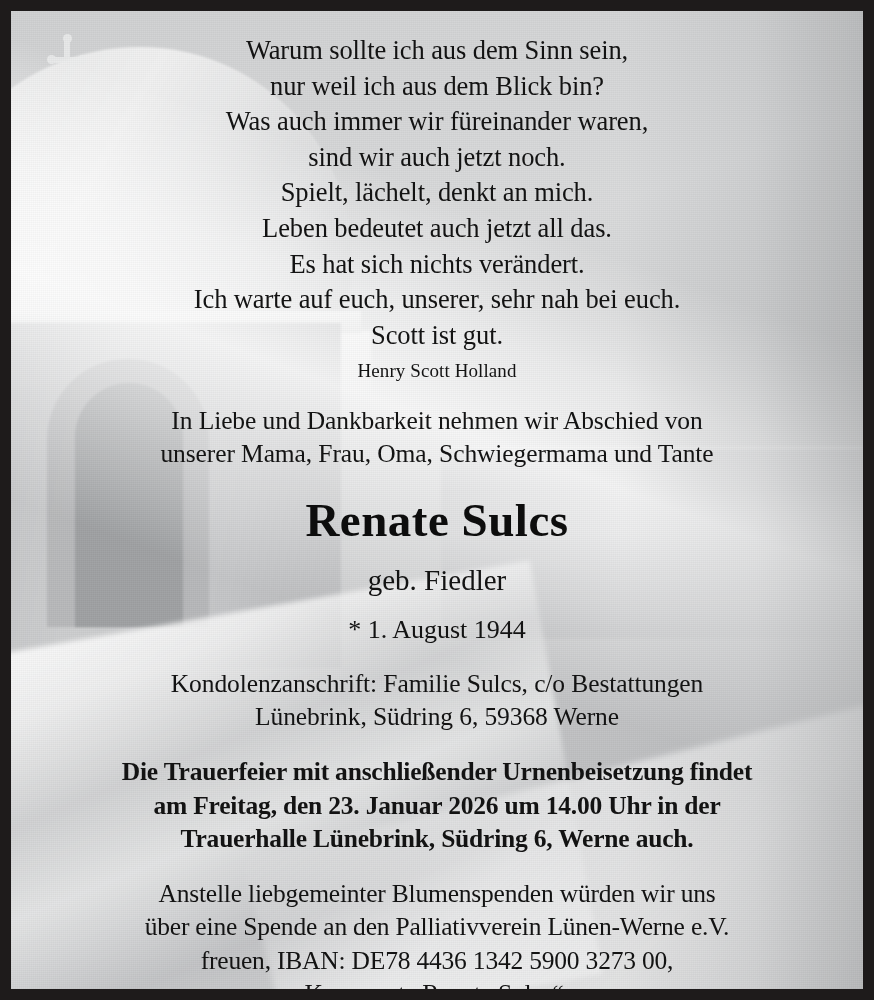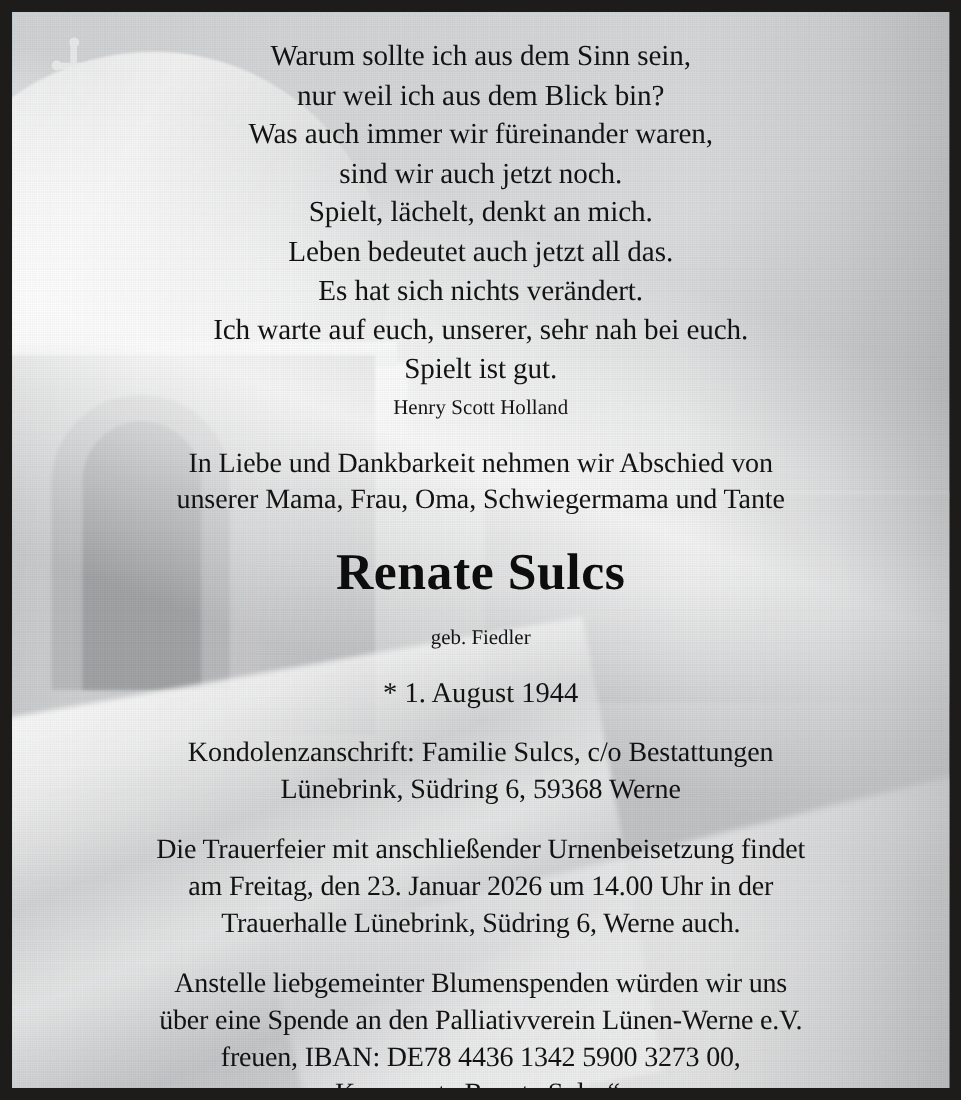--- a/index.html
+++ b/index.html
@@ -286,21 +286,21 @@
   .name {
     font-size: 47px;
     line-height: 76px;
     font-weight: bold;
     letter-spacing: 0.5px;
     margin-top: 12px;
     color: #0d0d0d;
   }
 
   .maiden {
-    font-size: 19px;
+    font-size: 29px;
     line-height: 32px;
     margin-top: 6px;
   }
 
   .dates {
     margin-top: 18px;
     font-size: 26px;
     line-height: 32px;
     display: flex;
     justify-content: center;
@@ -315,21 +315,21 @@
     letter-spacing: -0.1px;
   }
   .address .pl { display: block; white-space: nowrap; }
 
   .ceremony {
     font-size: 25.5px;
     line-height: 33.5px;
     margin-top: 22px;
     letter-spacing: -0.2px;
   }
-  .ceremony .pl { display: block; white-space: nowrap; }
+  .ceremony .pl { display: block; white-space: nowrap; font-weight: bold; }
 
   .donation {
     font-size: 25.5px;
     line-height: 33.5px;
     margin-top: 21px;
     letter-spacing: -0.2px;
   }
   .donation .pl { display: block; white-space: nowrap; }
 </style>
 </head>
@@ -365,21 +365,21 @@
 
     <div class="poem">
       <span class="pl">Warum sollte ich aus dem Sinn sein,</span>
       <span class="pl">nur weil ich aus dem Blick bin?</span>
       <span class="pl">Was auch immer wir füreinander waren,</span>
       <span class="pl">sind wir auch jetzt noch.</span>
       <span class="pl">Spielt, lächelt, denkt an mich.</span>
       <span class="pl">Leben bedeutet auch jetzt all das.</span>
       <span class="pl">Es hat sich nichts verändert.</span>
       <span class="pl">Ich warte auf euch, unserer, sehr nah bei euch.</span>
-      <span class="pl">Spielt ist gut.</span>
+      <span class="pl">Scott ist gut.</span>
     </div>
 
     <div class="attribution">Henry Scott Holland</div>
 
     <div class="dedication">
       <span class="pl">In Liebe und Dankbarkeit nehmen wir Abschied von</span>
       <span class="pl">unserer Mama, Frau, Oma, Schwiegermama und Tante</span>
     </div>
 
     <div class="name">Renate Sulcs</div>

